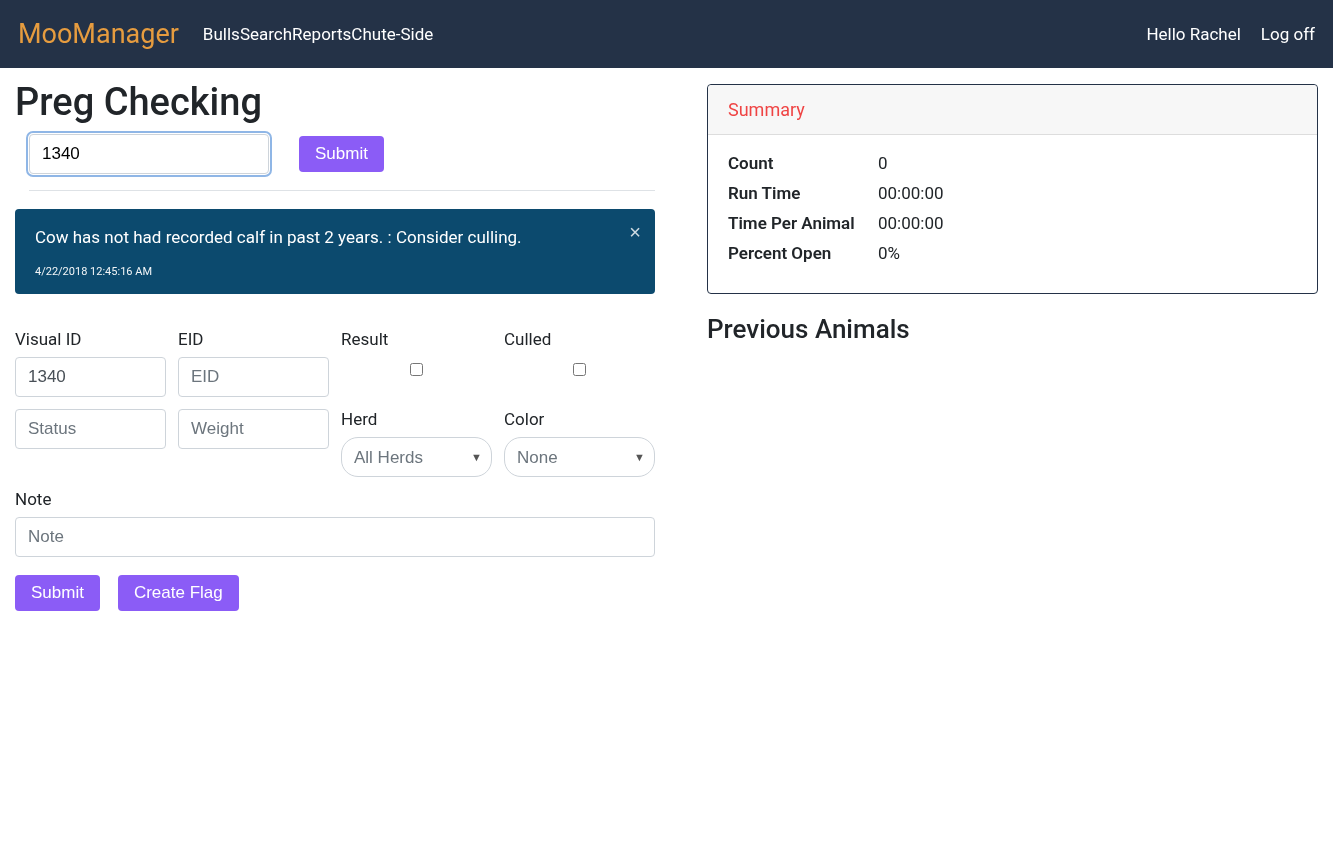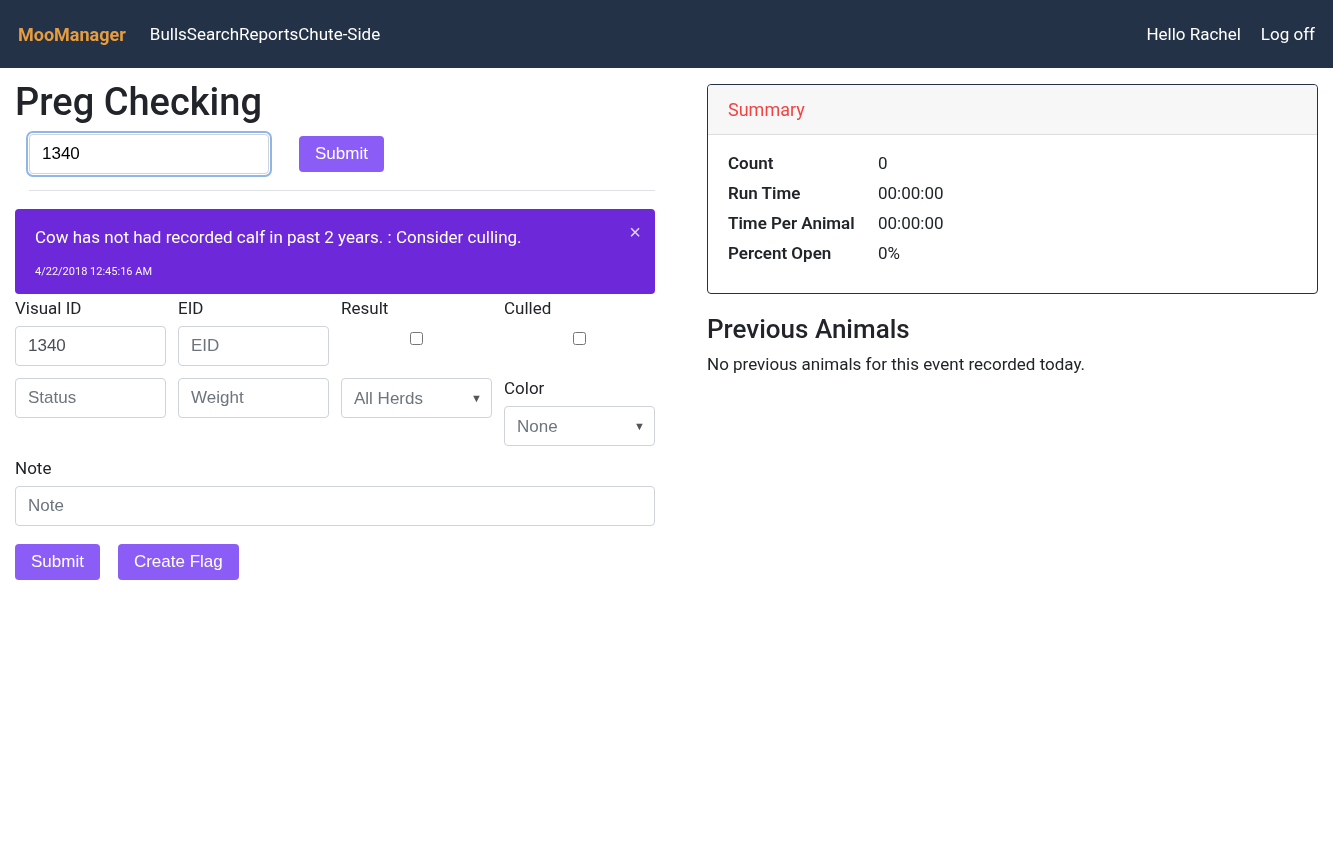--- a/index.html
+++ b/index.html
@@ -13,22 +13,22 @@
   .navbar {
     background: #243247;
     height: 68px;
     display: flex;
     align-items: center;
     padding: 0 18px;
     color: #fff;
   }
   .brand {
     color: #e69c3f;
-    font-size: 18px;
-    font-weight: 700;
+    font-size: 27px;
+    font-weight: 400;
     margin-right: 24px;
     cursor: pointer;
   }
   .nav-left { display: flex; }
   .nav-left .nav-item, .nav-right .nav-item {
     color: #fff;
     font-size: 17px;
     cursor: pointer;
   }
   .nav-right { margin-left: auto; display: flex; gap: 20px; text-align: center; }
@@ -67,26 +67,26 @@
   .btn {
     background: #8b5cf6;
     color: #fff;
     border: none;
     border-radius: 4px;
     padding: 8px 16px;
     font-size: 17px;
     cursor: pointer;
   }
   .alert {
-    background: #6d28d9;
+    background: #0c4a6e;
     color: #fff;
     border-radius: 4px;
     padding: 18px 20px 16px 20px;
     position: relative;
-    margin-bottom: 4px;
+    margin-bottom: 35px;
   }
   .alert-msg { font-size: 17px; margin-bottom: 18px; }
   .alert-time { font-size: 11px; opacity: 0.95; }
   .alert-close {
     position: absolute;
     right: 14px;
     top: 12px;
     color: #fff;
     opacity: 0.8;
     font-size: 20px;
@@ -117,20 +117,21 @@
     border-radius: 4px;
     color: #495057;
     background: #fff;
   }
   .form-control::placeholder { color: #6c757d; }
   select.form-control {
     appearance: none;
     color: #6c757d;
     background-image: none;
     padding-right: 28px;
+    border-radius: 17px;
   }
   .select-wrap { position: relative; }
   .select-caret {
     position: absolute;
     right: 10px;
     top: 50%;
     transform: translateY(-50%);
     font-size: 11px;
     color: #555;
     pointer-events: none;
@@ -217,20 +218,21 @@
       </div>
 
       <div class="form-group">
         <input class="form-control" type="text" placeholder="Status" style="">
       </div>
       <div class="form-group">
         <input class="form-control" type="text" placeholder="Weight" style="">
       </div>
 
       <div class="form-group">
+        <label>Herd</label>
         <div class="select-wrap">
           <select class="form-control">
             <option>All Herds</option>
           </select>
           <span class="select-caret">▼</span>
         </div>
       </div>
       <div class="form-group">
         <label>Color</label>
         <div class="select-wrap">
@@ -270,15 +272,14 @@
           <div class="summary-value">00:00:00</div>
         </div>
         <div class="summary-row" style="margin-bottom:0;">
           <div class="summary-label">Percent Open</div>
           <div class="summary-value">0%</div>
         </div>
       </div>
     </div>
 
     <h2 class="prev-title">Previous Animals</h2>
-    <div class="prev-text">No previous animals for this event recorded today.</div>
   </div>
 </div>
 
 </body></html>

